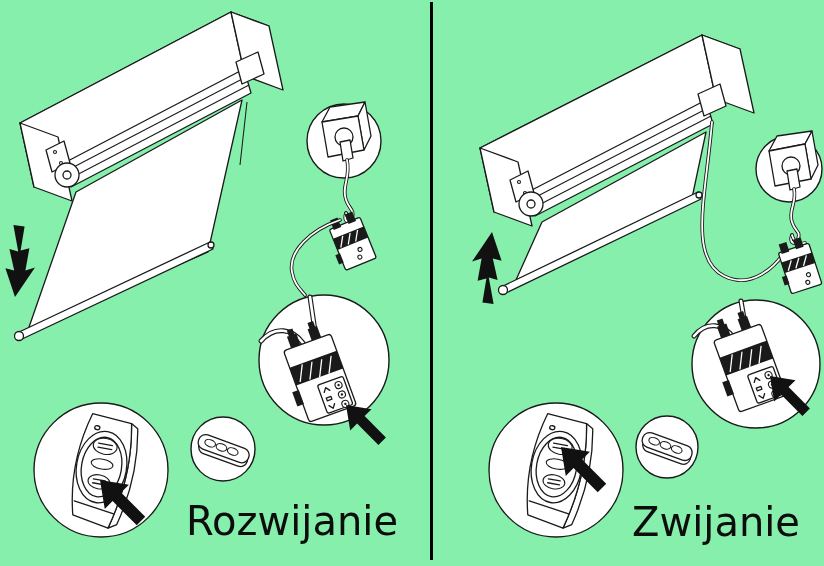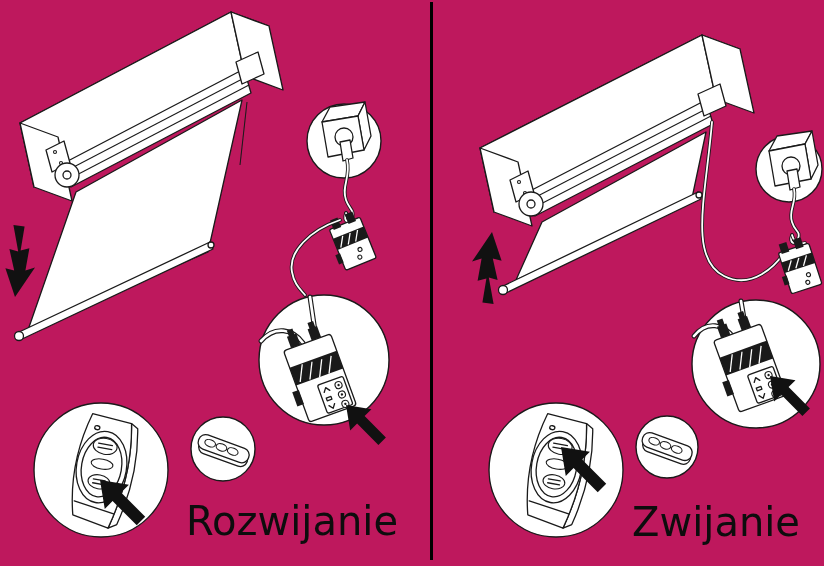--- a/index.html
+++ b/index.html
@@ -1,16 +1,16 @@
 <!DOCTYPE html>
 <html><head>
 <meta charset="utf-8">
 <style>
   html,body{margin:0;padding:0;background:#ffffff;}
-  .stage{position:relative;width:824px;height:566px;background:#be185d;overflow:hidden;}
+  .stage{position:relative;width:824px;height:566px;background:#86efac;overflow:hidden;}
   svg{display:block;}
   .ln{fill:#ffffff;stroke:#1a1a1a;stroke-width:1.3;stroke-linejoin:round;}
   .lnn{fill:none;stroke:#1a1a1a;stroke-width:1.3;stroke-linejoin:round;stroke-linecap:round;}
   .thin{fill:none;stroke:#1a1a1a;stroke-width:1.05;}
   .dark{fill:#1a1a1a;stroke:none;}
   .blk{fill:#111111;stroke:none;}
   .wline{stroke:#ffffff;stroke-width:1.3;fill:none;}
   .cableO{fill:none;stroke:#1a1a1a;stroke-width:5;stroke-linecap:round;}
   .cableI{fill:none;stroke:#ffffff;stroke-width:2.7;stroke-linecap:round;}
   .cable2O{fill:none;stroke:#1a1a1a;stroke-width:3.6;stroke-linecap:round;}

